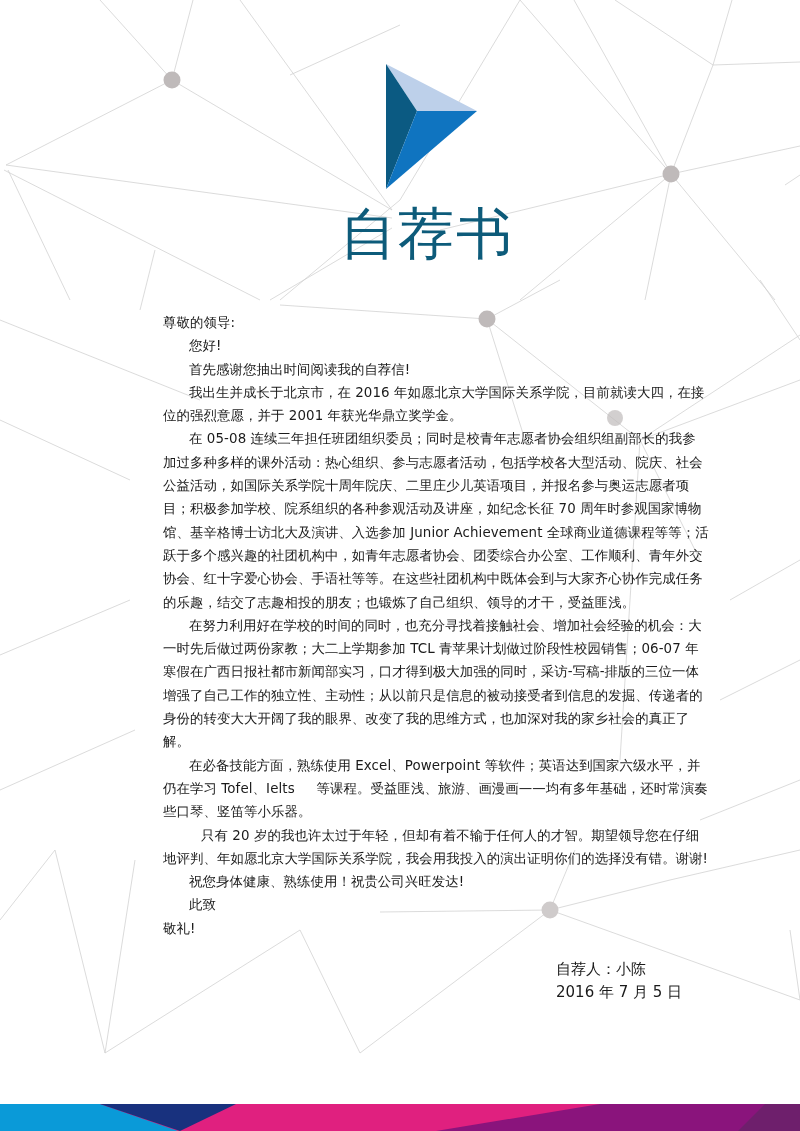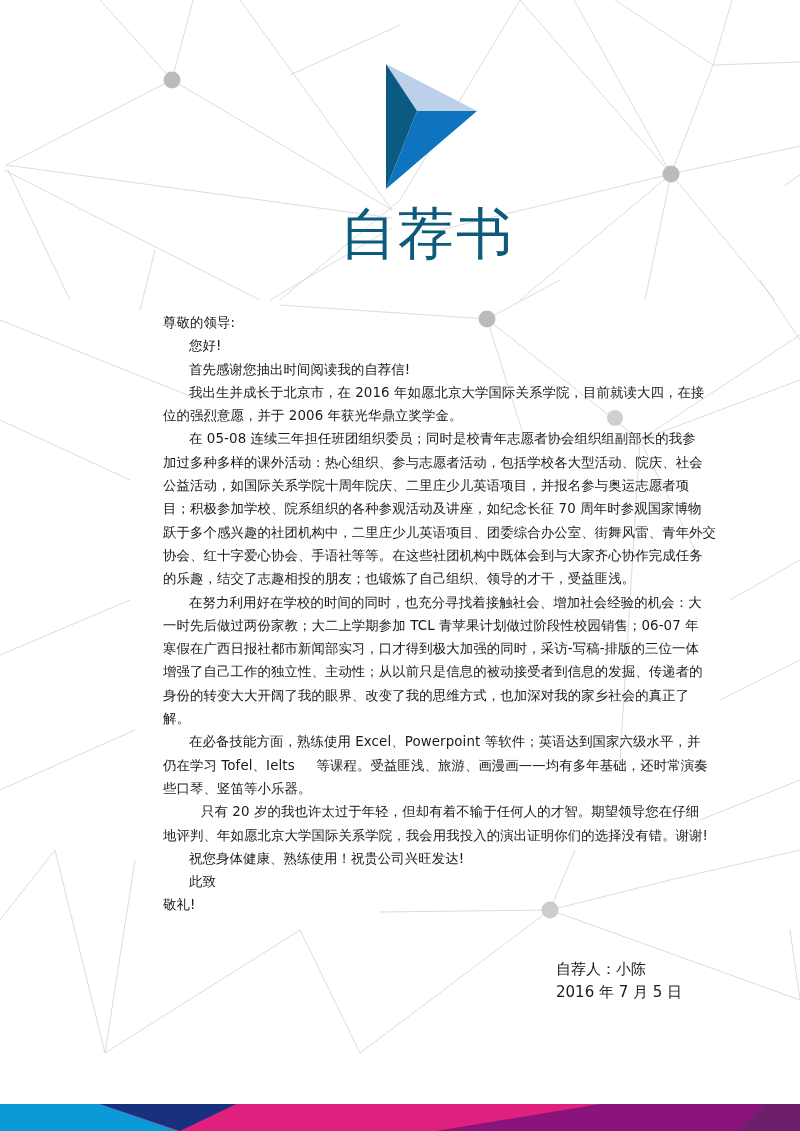--- a/index.html
+++ b/index.html
@@ -108,29 +108,30 @@
 
 <div class="title">自荐书</div>
 
 <div class="letter">
   <span class="line">尊敬的领导:</span>
   <span class="line indent">您好!</span>
   <span class="line indent">首先感谢您抽出时间阅读我的自荐信!</span>
 
   <div>
     <span class="line indent">我出生并成长于北京市，在 2016 年如愿北京大学国际关系学院，目前就读大四，在接</span>
-    <span class="line">位的强烈意愿，并于 2006 年获光华鼎立奖学金。</span>
+    <span class="line">位的强烈意愿，并于 2001 年获光华鼎立奖学金。</span>
   </div>
 
   <div>
     <span class="line indent">在 05-08 连续三年担任班团组织委员；同时是校青年志愿者协会组织组副部长的我参</span>
     <span class="line">加过多种多样的课外活动：热心组织、参与志愿者活动，包括学校各大型活动、院庆、社会</span>
     <span class="line">公益活动，如国际关系学院十周年院庆、二里庄少儿英语项目，并报名参与奥运志愿者项</span>
     <span class="line">目；积极参加学校、院系组织的各种参观活动及讲座，如纪念长征 70 周年时参观国家博物</span>
-    <span class="line">跃于多个感兴趣的社团机构中，二里庄少儿英语项目、团委综合办公室、街舞风雷、青年外交</span>
+    <span class="line">馆、基辛格博士访北大及演讲、入选参加 Junior  Achievement 全球商业道德课程等等；活</span>
+    <span class="line">跃于多个感兴趣的社团机构中，如青年志愿者协会、团委综合办公室、工作顺利、青年外交</span>
     <span class="line">协会、红十字爱心协会、手语社等等。在这些社团机构中既体会到与大家齐心协作完成任务</span>
     <span class="line">的乐趣，结交了志趣相投的朋友；也锻炼了自己组织、领导的才干，受益匪浅。</span>
   </div>
 
   <div>
     <span class="line indent">在努力利用好在学校的时间的同时，也充分寻找着接触社会、增加社会经验的机会：大</span>
     <span class="line">一时先后做过两份家教；大二上学期参加 TCL 青苹果计划做过阶段性校园销售；06-07 年</span>
     <span class="line">寒假在广西日报社都市新闻部实习，口才得到极大加强的同时，采访-写稿-排版的三位一体</span>
     <span class="line">增强了自己工作的独立性、主动性；从以前只是信息的被动接受者到信息的发掘、传递者的</span>
     <span class="line">身份的转变大大开阔了我的眼界、改变了我的思维方式，也加深对我的家乡社会的真正了</span>

